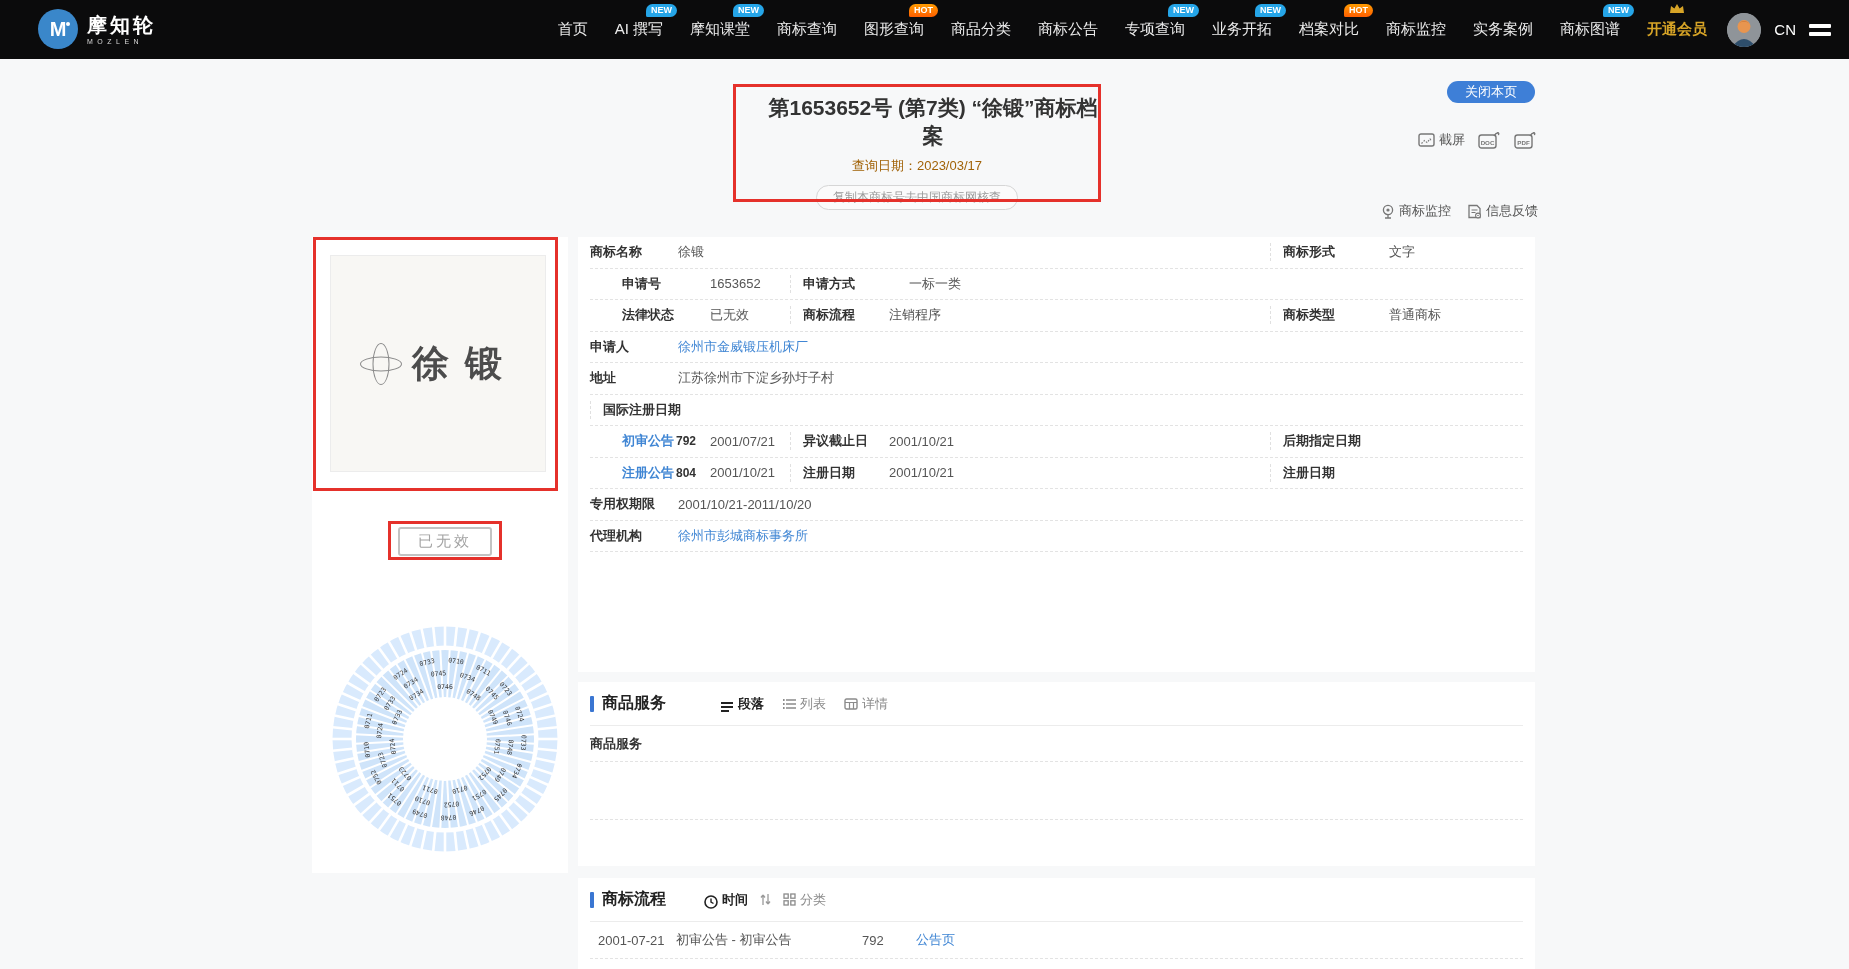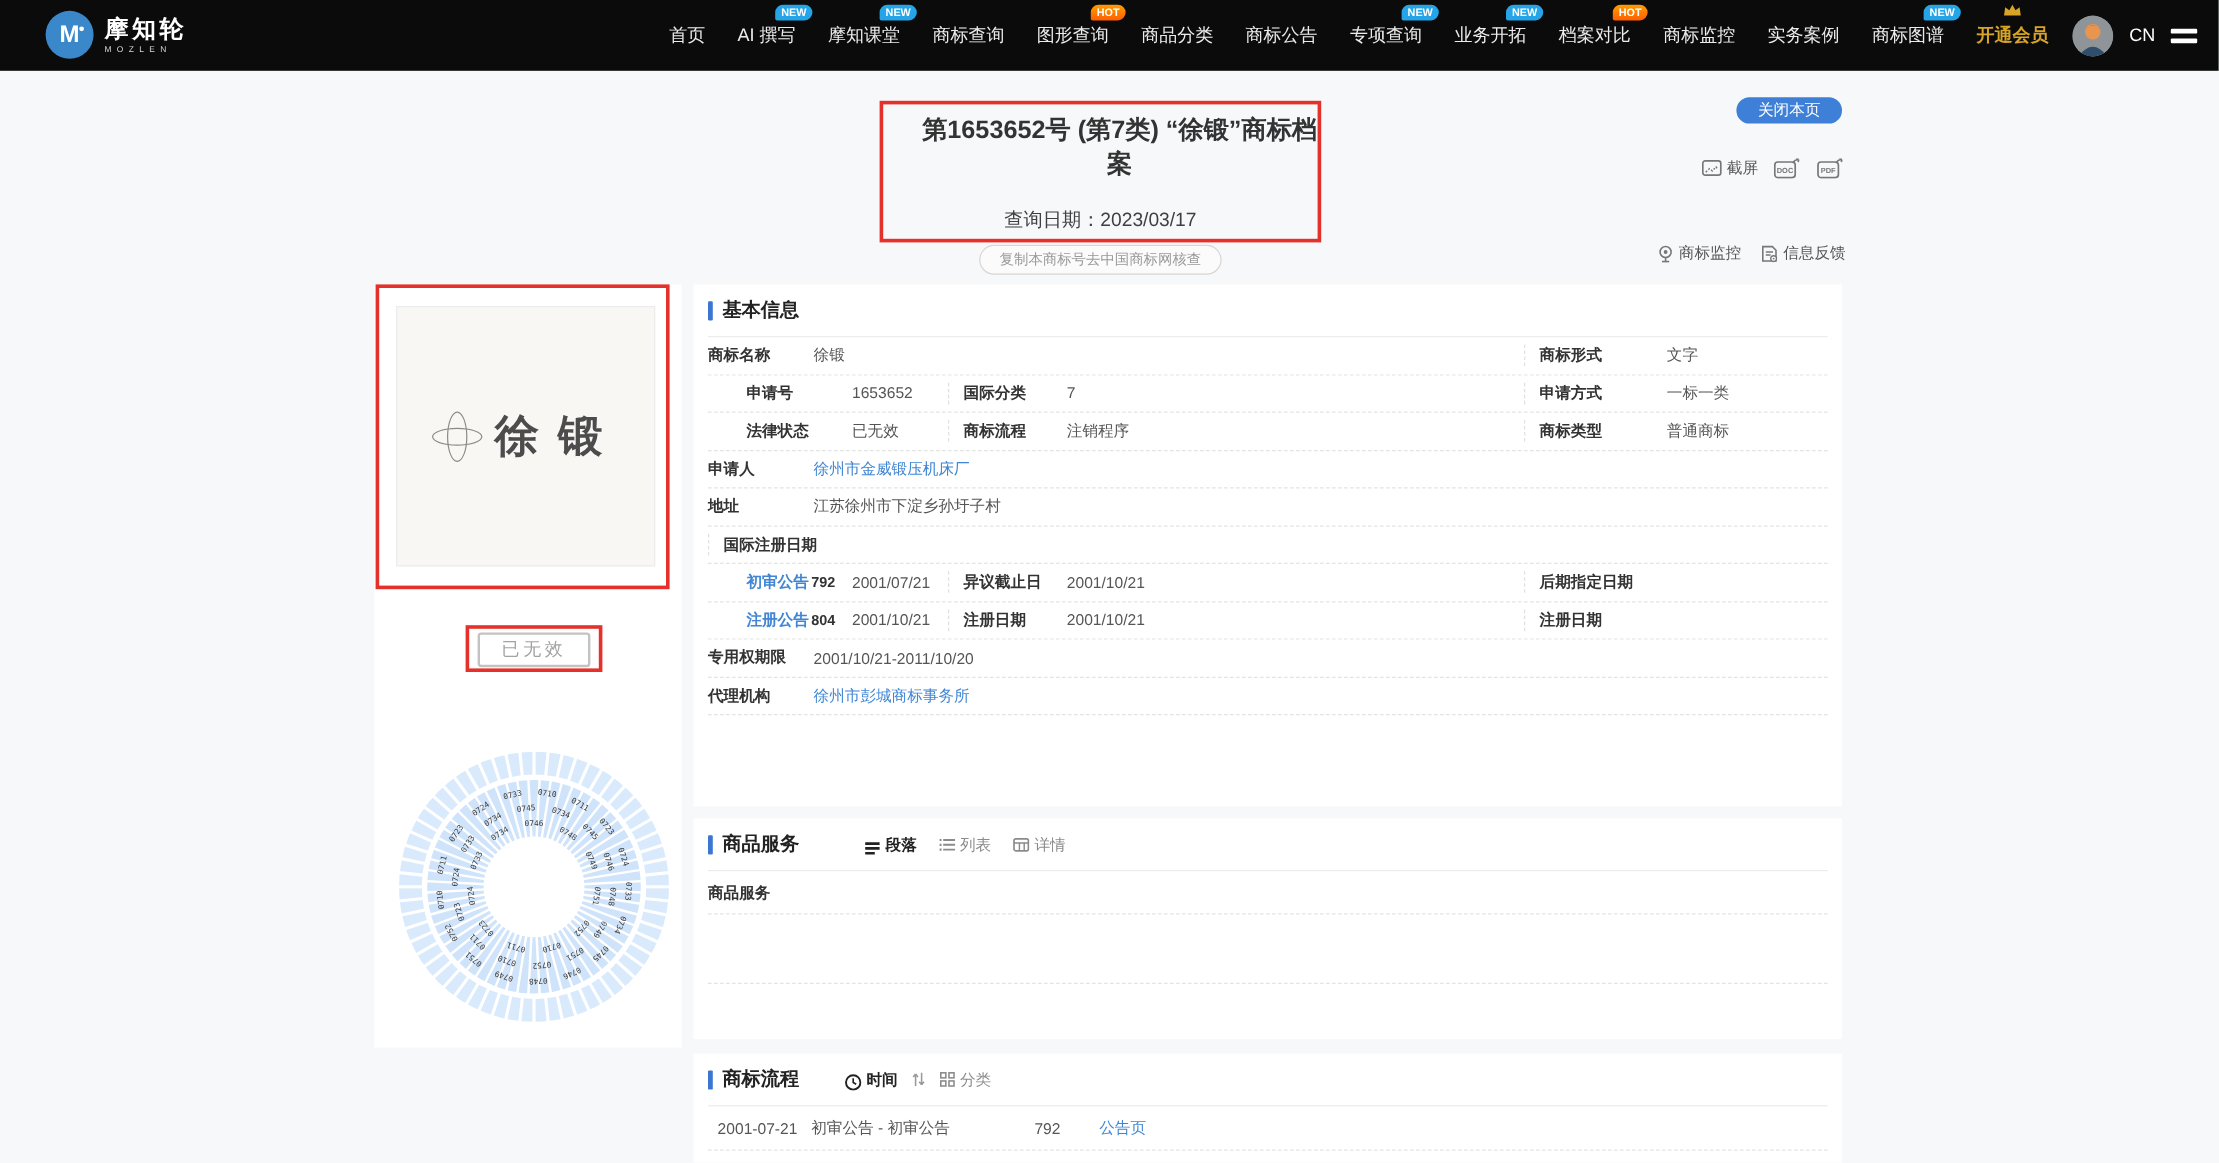--- a/index.html
+++ b/index.html
@@ -22,21 +22,21 @@
   .nav-item.vip svg { position:absolute; top:-17px; left:50%; transform:translateX(-50%); }
   .nav-right { position:absolute; right:18px; top:0; bottom:0; display:flex; align-items:center; gap:13px; }
   .avatar { width:34px; height:34px; border-radius:50%; overflow:hidden; background:#8f9499; cursor:pointer; }
   .lang { color:#fff; font-size:15px; cursor:pointer; }
   .burger { width:22px; display:flex; flex-direction:column; gap:4px; cursor:pointer; }
   .burger b { height:4px; background:#fff; border-radius:1px; }
 
   
   .title-block { position:absolute; left:733px; top:84px; width:368px; text-align:center; }
   .doc-title { font-size:21px; font-weight:bold; color:#333; margin-top:10px;margin-left:32px; }
-  .query-date { font-size:16px; color:#404040; margin-top:23px; }
+  .query-date { font-size:13px; color:#a16207; margin-top:7px; }
   .copy-pill { display:inline-block; margin-top:10px; border:1px solid #d6d6d6; border-radius:13px; background:#fbfbfb; color:#999; font-size:12px; padding:3px 16px; cursor:pointer; }
   .close-btn { position:absolute; left:1447px; top:81px; width:88px; height:22px; border-radius:11px; background:#3e7fd7; color:#fff; font-size:13px; display:flex; align-items:center; justify-content:center; cursor:pointer; }
   .tools { position:absolute; left:1418px; top:131px; display:flex; align-items:center; gap:13px; color:#555; font-size:13px; }
   .tool { display:flex; align-items:center; gap:4px; cursor:pointer; }
   .quick-links { position:absolute; left:1381px; top:202px; display:flex; align-items:center; gap:16px; color:#555; font-size:13px; }
   .qlink { display:flex; align-items:center; gap:4px; cursor:pointer; }
 
   
   .left-panel { position:absolute; left:312px; top:237px; width:256px; height:636px; background:#fff; }
   .tm-box { position:absolute; left:18px; top:18px; width:216px; height:217px; background:#f8f7f4; border:1px solid #ececec; display:flex; align-items:center; justify-content:center; }
@@ -369,44 +369,36 @@
       <text x="115" y="64.5" text-anchor="middle" font-size="6.5" fill="#3a3a3a" font-family="DejaVu Sans Mono, monospace" transform="rotate(163.63636363636363 115 115)">0710</text>
       <text x="115" y="64.5" text-anchor="middle" font-size="6.5" fill="#3a3a3a" font-family="DejaVu Sans Mono, monospace" transform="rotate(196.36363636363637 115 115)">0711</text>
       <text x="115" y="64.5" text-anchor="middle" font-size="6.5" fill="#3a3a3a" font-family="DejaVu Sans Mono, monospace" transform="rotate(229.0909090909091 115 115)">0723</text>
       <text x="115" y="64.5" text-anchor="middle" font-size="6.5" fill="#3a3a3a" font-family="DejaVu Sans Mono, monospace" transform="rotate(261.8181818181818 115 115)">0724</text>
       <text x="115" y="64.5" text-anchor="middle" font-size="6.5" fill="#3a3a3a" font-family="DejaVu Sans Mono, monospace" transform="rotate(294.54545454545456 115 115)">0733</text>
       <text x="115" y="64.5" text-anchor="middle" font-size="6.5" fill="#3a3a3a" font-family="DejaVu Sans Mono, monospace" transform="rotate(327.27272727272725 115 115)">0734</text>
     </svg>
 </aside>
 
 <section class="panel basic">
-  <div class="sec-head">
-    <span class="sec-bar"></span>
-    <span class="sec-title">基本信息</span>
-  </div>
 
   <div class="irow">
     <div class="cell a">
         <span class="lbl">商标名称</span>
         <span class="val">徐锻</span>
       </div>
     <div class="cell c">
         <span class="lbl">商标形式</span>
         <span class="val">文字</span>
       </div>
   </div>
 
   <div class="irow">
     <div class="cell a narrow">
         <span class="lbl">申请号</span>
         <span class="val">1653652</span>
-      </div>
-    <div class="cell b">
-        <span class="lbl">国际分类</span>
-        <span class="val">7</span>
       </div>
     <div class="cell c">
         <span class="lbl">申请方式</span>
         <span class="val">一标一类</span>
       </div>
   </div>
 
   <div class="irow">
     <div class="cell a narrow">
         <span class="lbl">法律状态</span>

